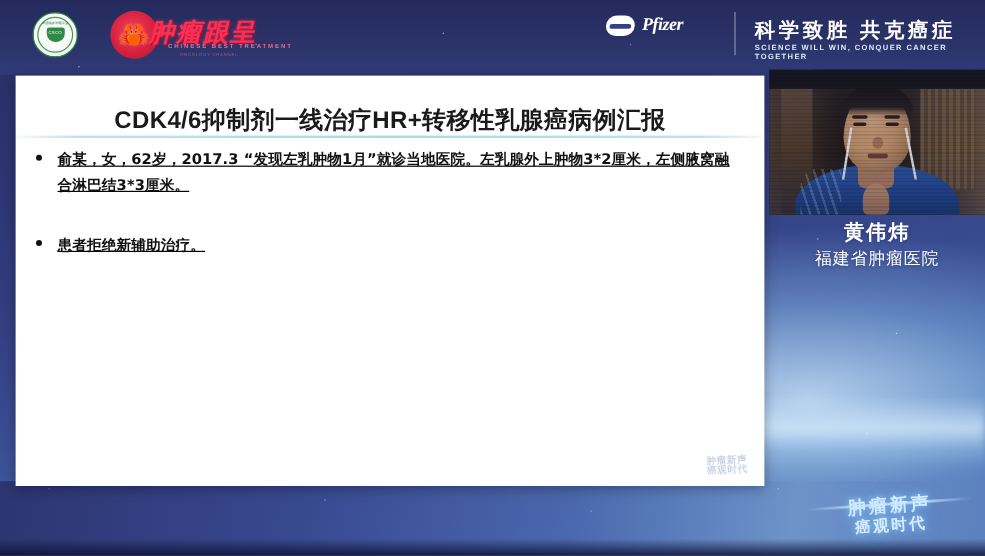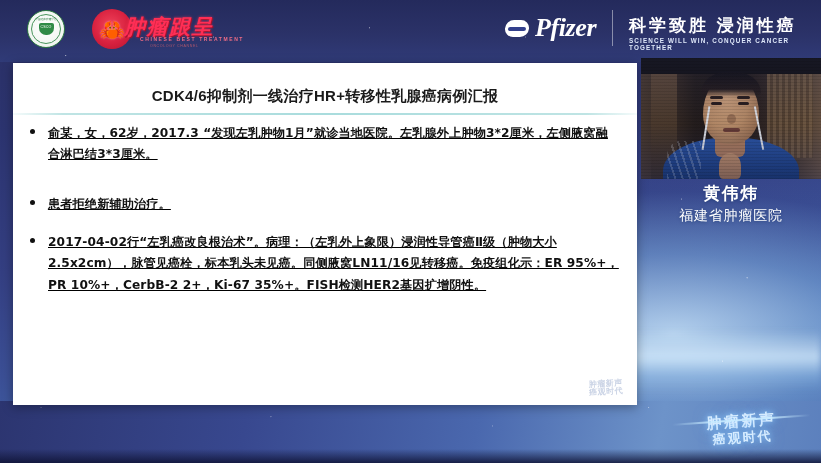--- a/index.html
+++ b/index.html
@@ -180,21 +180,21 @@
     content: "";
     position: absolute; left: 2.5px; top: 2px;
     width: 7px; height: 13px;
     background: #33408c;
     border-radius: 50% 0 0 50%;
     clip-path: polygon(0 0, 55% 0, 55% 100%, 0 100%);
     opacity: .0;
   }
   .pfizer-word {
     color: #ffffff;
-    font-size: 26px;
+    font-size: 15px;
     font-weight: 700;
     font-style: italic;
     letter-spacing: -0.4px;
     font-family: "Liberation Serif", serif;
   }
   .pfizer-divider {
     position: absolute;
     left: 612px; top: 10px;
     width: 1px; height: 36px;
     background: rgba(255,255,255,.45);
@@ -221,21 +221,21 @@
     position: absolute;
     left: 13px; top: 63px;
     width: 624px; height: 342px;
     background: #ffffff;
     box-shadow: 0 2px 10px rgba(0,0,0,.35);
   }
   .slide-title {
     position: absolute;
     left: 0; right: 0; top: 24px;
     text-align: center;
-    font-size: 15px;
+    font-size: 20px;
     font-weight: 700;
     color: #1a1a1a;
     letter-spacing: .3px;
   }
   .slide-rule {
     position: absolute;
     left: 0; right: 0; top: 50px;
     height: 1.5px;
     background: linear-gradient(90deg, rgba(190,230,230,.15) 0%, #bfe4e4 8%, #a9dcdd 50%, #bfe4e4 92%, rgba(190,230,230,.15) 100%);
   }
@@ -462,40 +462,36 @@
     </div>
     <div class="brand-cn">肿瘤跟呈</div>
     <div class="brand-en">CHINESE BEST TREATMENT</div>
     <div class="brand-en2">ONCOLOGY CHANNEL</div>
 
     <div class="pfizer-wrap">
       <div class="pfizer-mark"></div>
       <div class="pfizer-word">Pfizer</div>
     </div>
     <div class="pfizer-divider"></div>
-    <div class="tag-cn">科学致胜 浸润性癌</div>
+    <div class="tag-cn">科学致胜 共克癌症</div>
     <div class="tag-en">SCIENCE WILL WIN, CONQUER CANCER TOGETHER</div>
   </div>
 
   <div class="slide">
     <div class="slide-title">CDK4/6抑制剂一线治疗HR+转移性乳腺癌病例汇报</div>
     <div class="slide-rule"></div>
 
     <div class="bullets">
       <div class="bullet">
         <span class="dot"></span>
         <span class="txt">俞某，女，62岁，2017.3  “发现左乳肿物1月”就诊当地医院。左乳腺外上肿物3*2厘米，左侧腋窝融合淋巴结3*3厘米。</span>
       </div>
       <div class="bullet gap">
         <span class="dot"></span>
         <span class="txt">患者拒绝新辅助治疗。</span>
-      </div>
-      <div class="bullet">
-        <span class="dot"></span>
-        <span class="txt">2017-04-02行“左乳癌改良根治术”。病理：（左乳外上象限）浸润性导管癌Ⅱ级（肿物大小2.5x2cm），脉管见癌栓，标本乳头未见癌。同侧腋窝LN11/16见转移癌。免疫组化示：ER 95%+，PR 10%+，CerbB-2 2+，Ki-67 35%+。FISH检测HER2基因扩增阴性。</span>
       </div>
     </div>
 
     <div class="slide-watermark">
       <div>肿瘤新声</div>
       <div>癌观时代</div>
     </div>
   </div>
 
   <div class="video">

